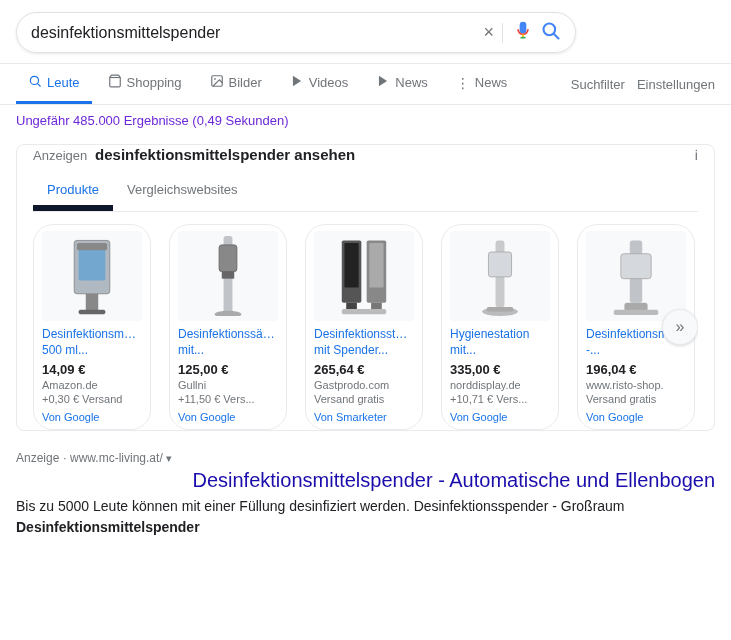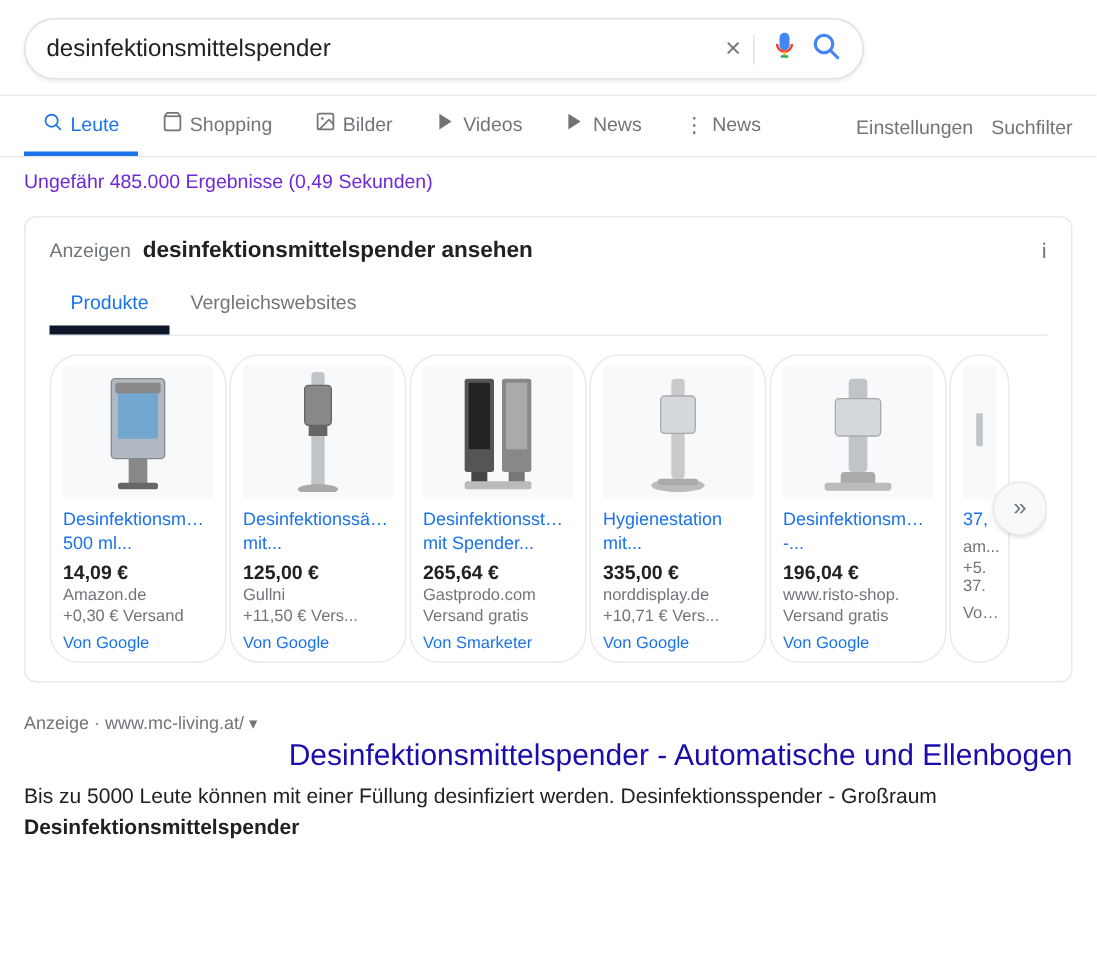--- a/index.html
+++ b/index.html
@@ -89,21 +89,21 @@
       padding: 8px 16px;
       font-size: 13px;
       color: #6d28d9;
     }
 
     
     .shopping-box {
       margin: 8px 16px;
       border: 1px solid #e8eaed;
       border-radius: 8px;
-      padding: 12px 16px;
+      padding: 0 16px;
     }
     .shopping-box-header {
       display: flex;
       align-items: center;
       justify-content: space-between;
       margin-bottom: 10px;
     }
     .info-icon {
       color: #70757a;
       font-size: 14px;
@@ -133,21 +133,21 @@
       gap: 0;
       overflow: hidden;
       position: relative;
     }
     .product-card {
       min-width: 118px;
       max-width: 118px;
       padding: 6px 8px;
       border: 1px solid #e8eaed;
       border-radius: 20px;
-      margin-right: 2px;
+      margin-right: 18px;
       cursor: pointer;
       flex-shrink: 0;
     }
     .product-img {
       width: 100%;
       height: 90px;
       display: flex;
       align-items: center;
       justify-content: center;
       margin-bottom: 6px;
@@ -308,22 +308,22 @@
           <polygon points="5,3 19,12 5,21" fill="#70757a"></polygon>
         </svg>
     </span>
     <span>News</span>
   </div>
   <div class="nav-tab">
     <span class="nav-tab-icon">⋮</span>
     <span>News</span>
   </div>
   <div class="nav-settings">
+    <span class="nav-settings-link">Suchfilter</span>
     <span class="nav-settings-link">Einstellungen</span>
-    <span class="nav-settings-link">Suchfilter</span>
   </div>
 </div>
 
 <div class="results-count">
   <span>Ungefähr 485.000 Ergebnisse (0,49 Sekunden)</span>
 </div>
 
 <div class="shopping-box">
   <div class="shopping-box-header">
     <div>

